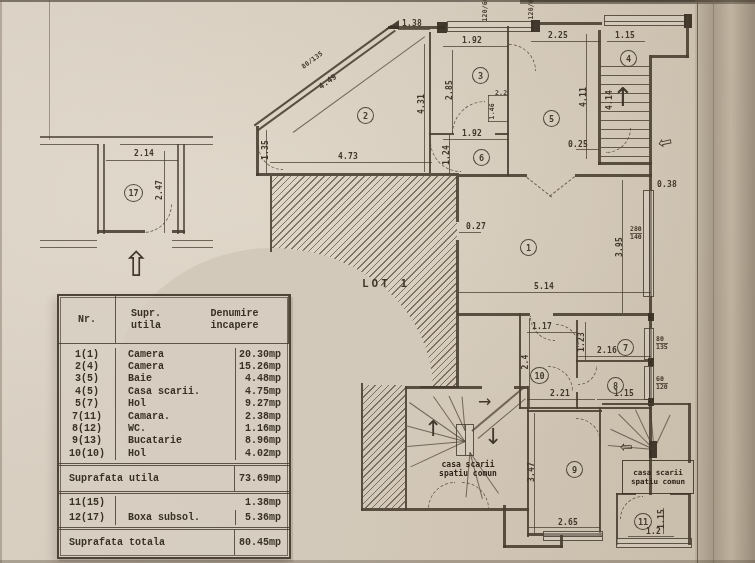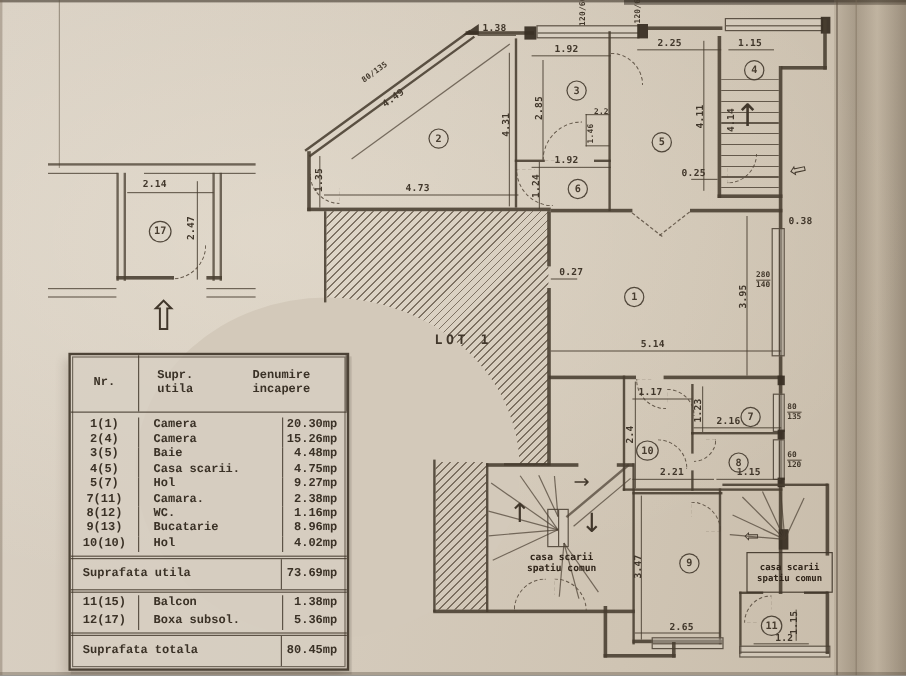--- a/index.html
+++ b/index.html
@@ -309,21 +309,21 @@
   <div class="ln" style="left:177px;top:144px;width:2px;height:90px;"></div>
   <div class="ln" style="left:183px;top:144px;width:2px;height:90px;"></div>
   <div class="w" style="left:97px;top:230px;width:48px;height:3px;"></div>
   <div class="w" style="left:172px;top:230px;width:13px;height:3px;"></div>
   <div class="ln" style="left:40px;top:240px;width:57px;height:1px;"></div>
   <div class="ln" style="left:40px;top:247px;width:57px;height:1px;"></div>
   <div class="ln" style="left:172px;top:240px;width:41px;height:1px;"></div>
   <div class="ln" style="left:172px;top:247px;width:41px;height:1px;"></div>
   <div class="ln" style="left:106px;top:160px;width:72px;height:1px;"></div>
   <div class="ln" style="left:164px;top:151px;width:1px;height:82px;"></div>
-  <span class="dim" style="left:119px;top:150px;">2.14</span>
+  <span class="dim" style="left:134px;top:150px;">2.14</span>
   <span class="dim vdim" style="left:150px;top:186px;">2.47</span>
   <div class="arc" style="left:143px;top:204px;width:28px;height:28px;border-left:none;border-top:none;border-radius:0 0 100% 0;"></div>
   <div class="rn" style="left:124px;top:184px;width:17px;height:16px;">
       <span>17</span>
     </div>
   <div class="ar" style="left:122px;top:247px;font-size:34px;">⇧</div>
   <div class="ar" style="left:658px;top:134px;font-size:17px;transform:rotate(-12deg);">⇦</div>
 
   <div id="legend">
     <div id="thead" class="trow">
@@ -384,21 +384,20 @@
           <div class="cell c3">4.02mp</div>
         </div>
     </div>
     <div id="tsub" class="trow" style="margin-top:3px;text-align:right;">
       <div class="cell cm">Suprafata utila</div>
       <div class="cell c3">73.69mp</div>
     </div>
     <div id="tannex">
       <div class="trow">
           <div class="cell c1">11(15)</div>
-          <div class="cell c2">Balcon</div>
           <div class="cell c3">1.38mp</div>
         </div>
       <div class="trow">
           <div class="cell c1">12(17)</div>
           <div class="cell c2">Boxa subsol.</div>
           <div class="cell c3">5.36mp</div>
         </div>
     </div>
     <div id="ttot" class="trow">
       <div class="cell cm">Suprafata totala</div>

